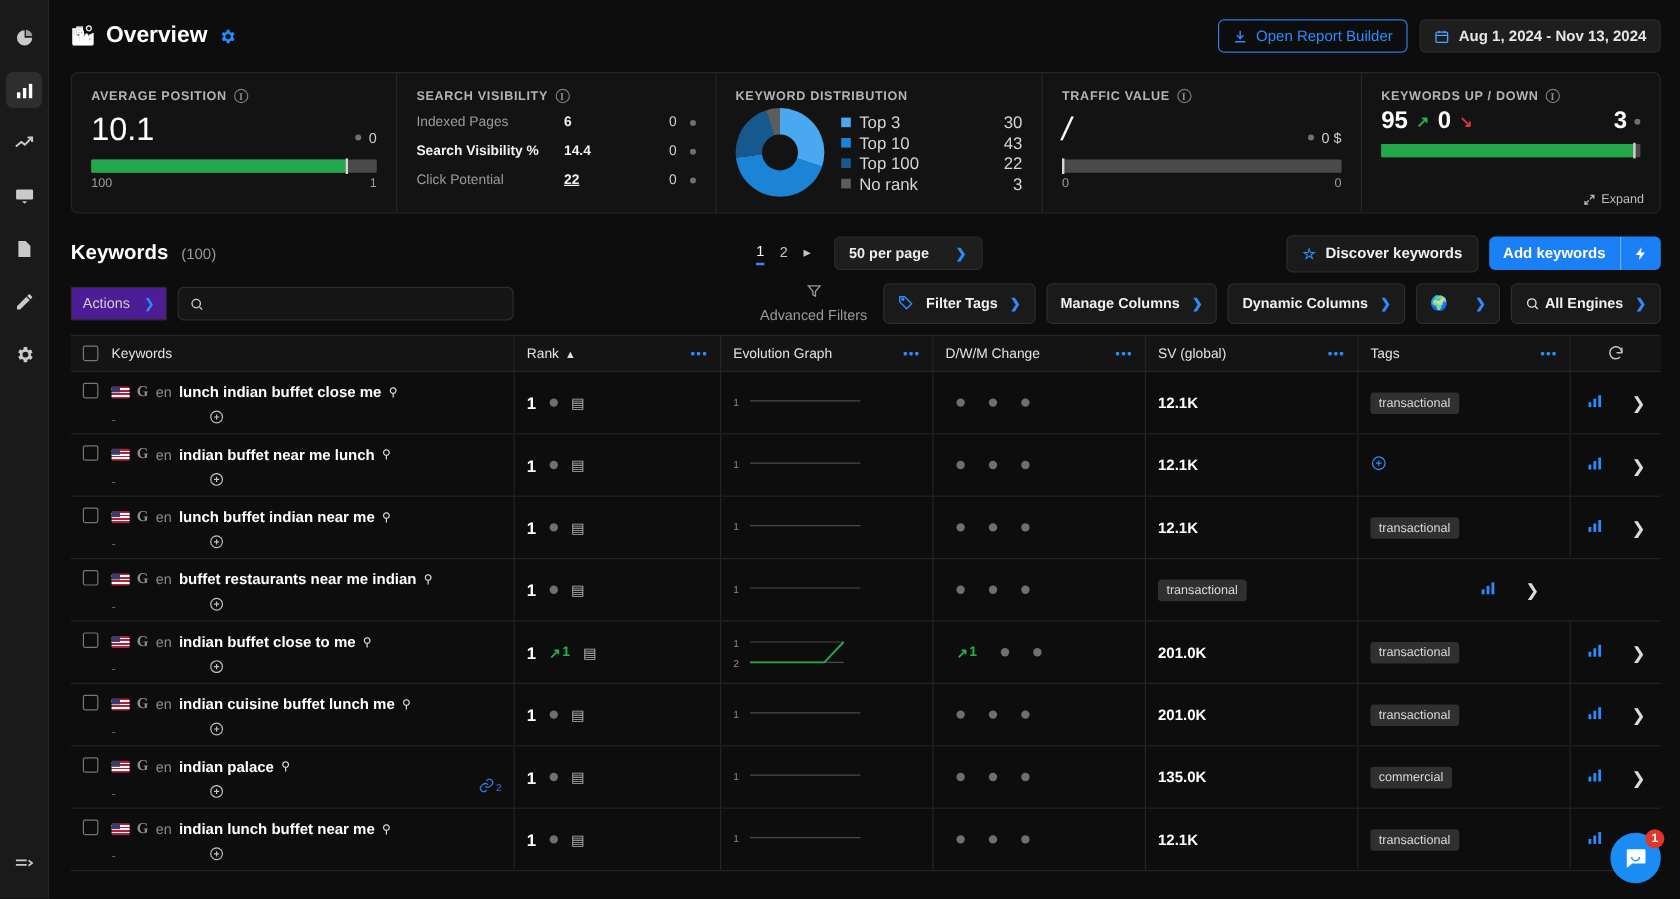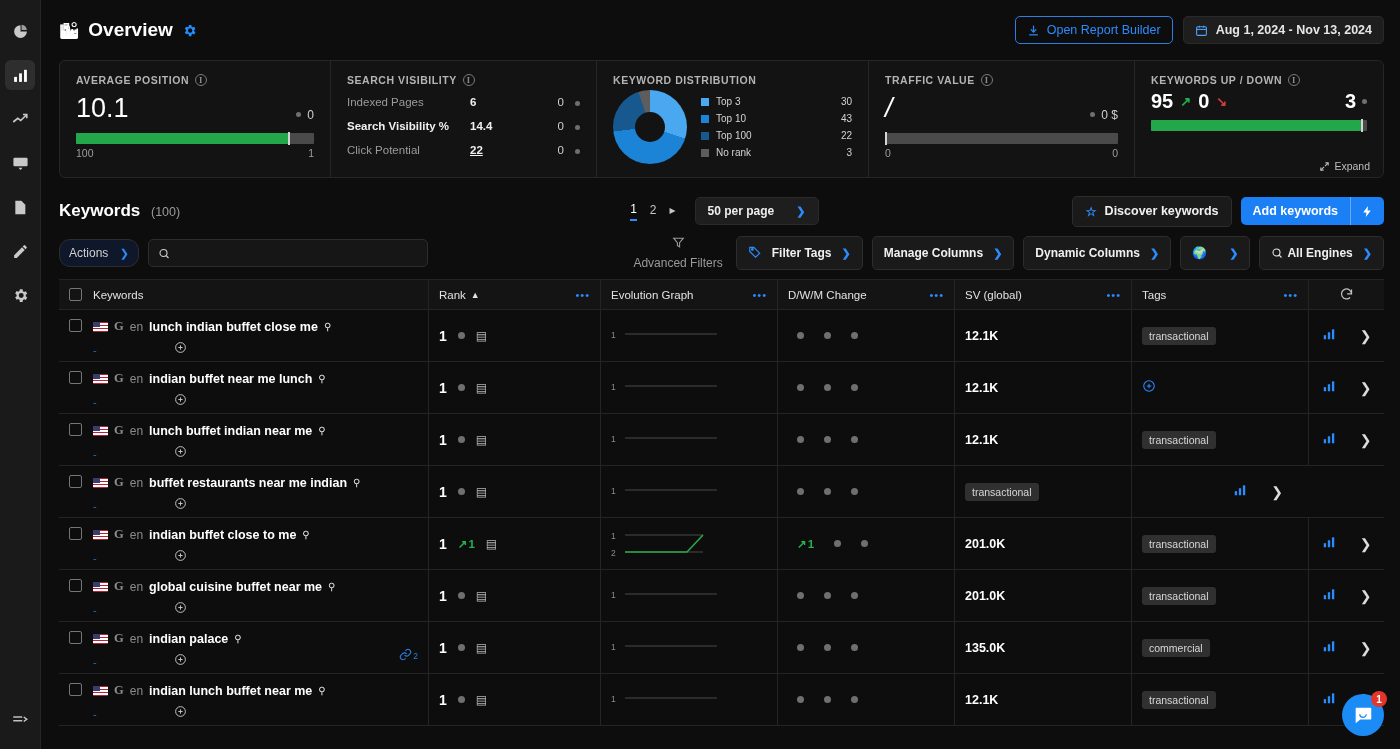--- a/index.html
+++ b/index.html
@@ -112,21 +112,21 @@
       #17598f 262.8deg 342deg,
       #5d5d5d 342deg 360deg);
     position: relative; flex: 0 0 74px;
   }
   .donut::after {
     content: ""; position: absolute; inset: 22px;
     background: #131313; border-radius: 50%;
   }
   .legend { flex: 1; }
   .legend-row {
-    display: flex; align-items: center; font-size: 10px;
+    display: flex; align-items: center; font-size: 14px;
     color: #d4d4d4; height: 17px;
   }
   .sw { width: 8px; height: 8px; margin-right: 7px; flex: 0 0 8px; }
   .legend-label { flex: 1; }
   .legend-val { font-weight: 500; }
 
   .updown-nums { display: flex; align-items: center; gap: 7px; font-size: 20px; font-weight: bold; color: #fff; }
   .arrow-up { color: #24b24c; font-size: 13px; }
   .arrow-dn { color: #d83a3a; font-size: 13px; }
   .expand-link {
@@ -167,21 +167,21 @@
   .btn-add .bolt {
     padding: 7px 10px; border-left: 1px solid rgba(255,255,255,.35);
     color: #fff; display: flex; align-items: center;
   }
 
   .filters {
     display: flex; align-items: center; gap: 9px;
     margin: 9px 16px 0 18px; height: 32px;
   }
   .actions-box {
-    background: #0f172a; border: 1px solid #2d2d2d; border-radius: 11px;
+    background: #4c1d95; border: 1px solid #2d2d2d; border-radius: 1px;
     width: 80px; height: 28px; display: flex; align-items: center;
     justify-content: space-between; padding: 0 9px; font-size: 12px; color: #cfcfcf; cursor: pointer;
   }
   .search-box {
     background: #161616; border: 1px solid #2d2d2d; border-radius: 5px;
     width: 280px; height: 28px; display: flex; align-items: center;
     padding: 0 9px; gap: 8px;
   }
   .search-box input {
     background: transparent; border: none; outline: none;
@@ -929,21 +929,21 @@
         </div>
 
         <div class="tr">
           <div class="td col-kw kw-cell">
             <span class="cb"></span>
             <div>
               <div class="kw-main">
                 <span class="flag"></span>
                 <span class="g-ic">G</span>
                 <span class="lang">en</span>
-                <span class="kw-text">global cuisine buffet near me</span>
+                <span class="kw-text">indian cuisine buffet lunch me</span>
                 <span class="pin">⚲</span>
               </div>
             </div>
             <span class="plus-circle" style="position:absolute;left:80px;top:28px">
               <svg width="13" height="13" viewBox="0 0 24 24" fill="none" stroke="currentColor" stroke-width="1.8">
                 <circle cx="12" cy="12" r="9"></circle>
                   <line x1="12" y1="8" x2="12" y2="16"></line>
                   <line x1="8" y1="12" x2="16" y2="12"></line>
               </svg>
             </span>

